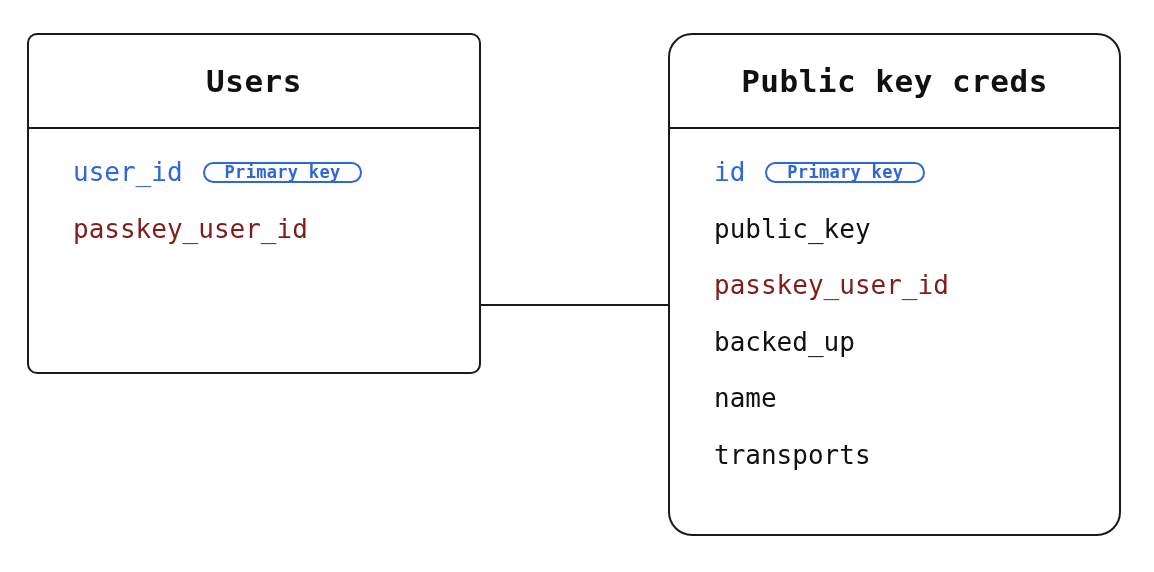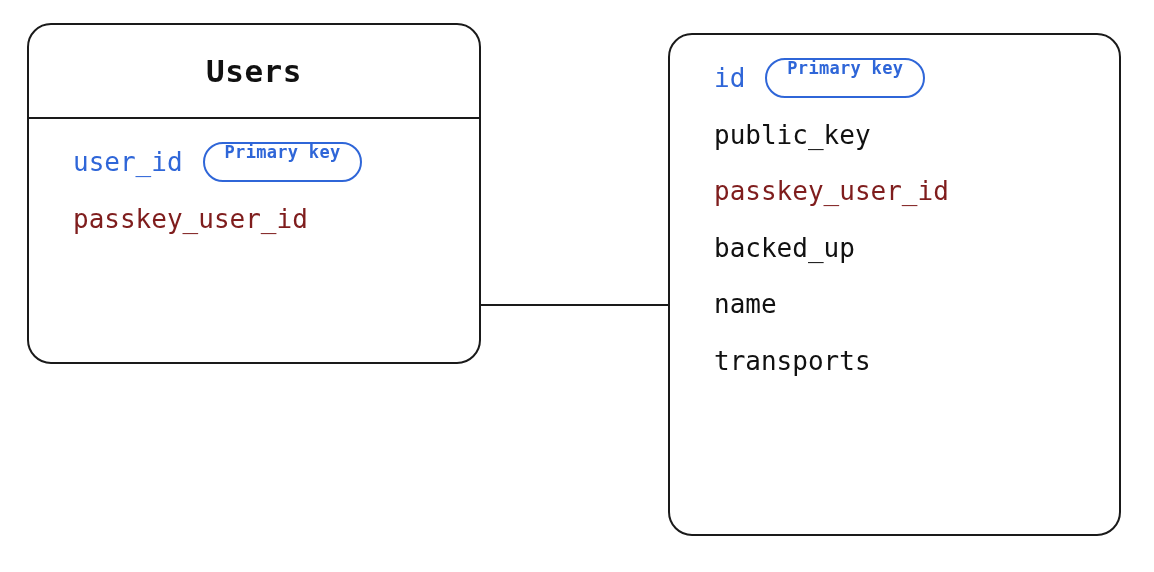--- a/index.html
+++ b/index.html
@@ -68,25 +68,26 @@
     color: #111111;
     white-space: nowrap;
   }
   .field-name.key    { color: #2f66d8; }
   .field-name.fkey   { color: #7f1d1d; }
 
   
   .pk-badge {
     margin-left: 20px;
     box-sizing: border-box;
-    height: 40px;
+    height: 21px;
     padding: 0 20px;
     border: 2px solid #2f66d8;
     border-radius: 999px;
     display: inline-flex;
+    align-items: center;
     justify-content: center;
   }
   .pk-badge-label {
     font-family: "DejaVu Sans Mono", "Liberation Mono", monospace;
     font-weight: bold;
     font-size: 17px;
     letter-spacing: 0.3px;
     color: #2f66d8;
     white-space: nowrap;
     line-height: 1;
@@ -98,37 +99,40 @@
     background: #1a1a1a;
   }
 </style>
 </head>
 <body>
 
 <div id="canvas">
 
   <div class="connector" style="left: 481px; top: 304px; width: 187px; height: 2px; background: rgb(26, 26, 26);"></div>
 
-<div class="entity" style="left: 27px; top: 23px; width: 454px; height: 341px;">
+<div class="entity" style="left: 27px; top: 33px; width: 454px; height: 341px; border-radius: 10px;">
       <div class="entity-header">
         <div class="entity-title">Users</div>
       </div>
       <div class="entity-fields">
         <div class="field-row">
           <span class="field-name key">user_id</span>
           <span class="pk-badge">
             <span class="pk-badge-label">Primary key</span>
           </span>
         </div>
         <div class="field-row">
           <span class="field-name fkey">passkey_user_id</span>
         </div>
       </div>
     </div>
     <div class="entity" style="left: 668px; top: 33px; width: 453px; height: 503px;">
+      <div class="entity-header">
+        <div class="entity-title">Public key creds</div>
+      </div>
       <div class="entity-fields">
         <div class="field-row">
           <span class="field-name key">id</span>
           <span class="pk-badge">
             <span class="pk-badge-label">Primary key</span>
           </span>
         </div>
         <div class="field-row">
           <span class="field-name">public_key</span>
         </div>

